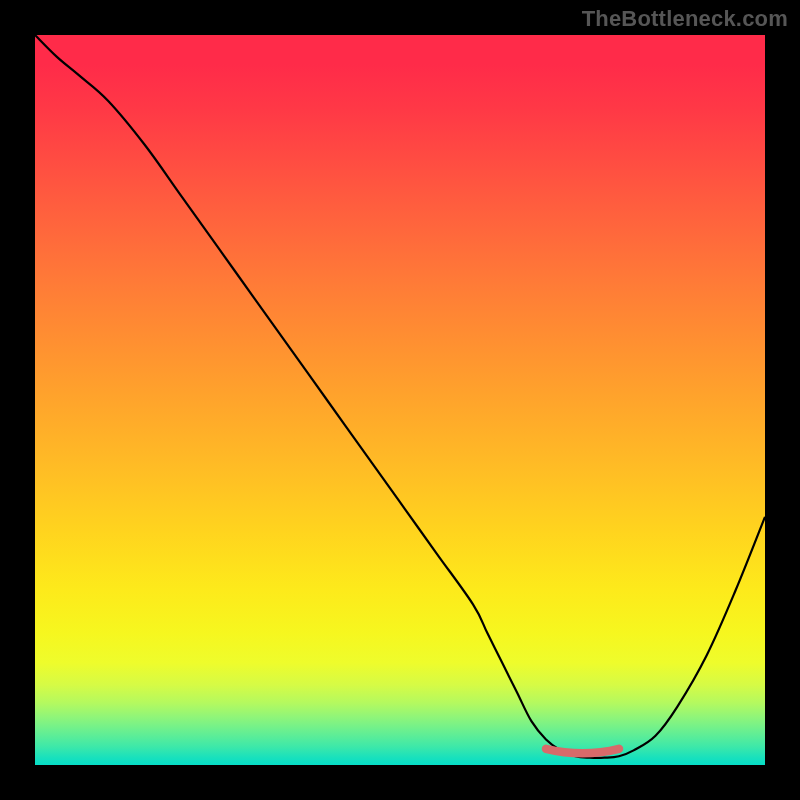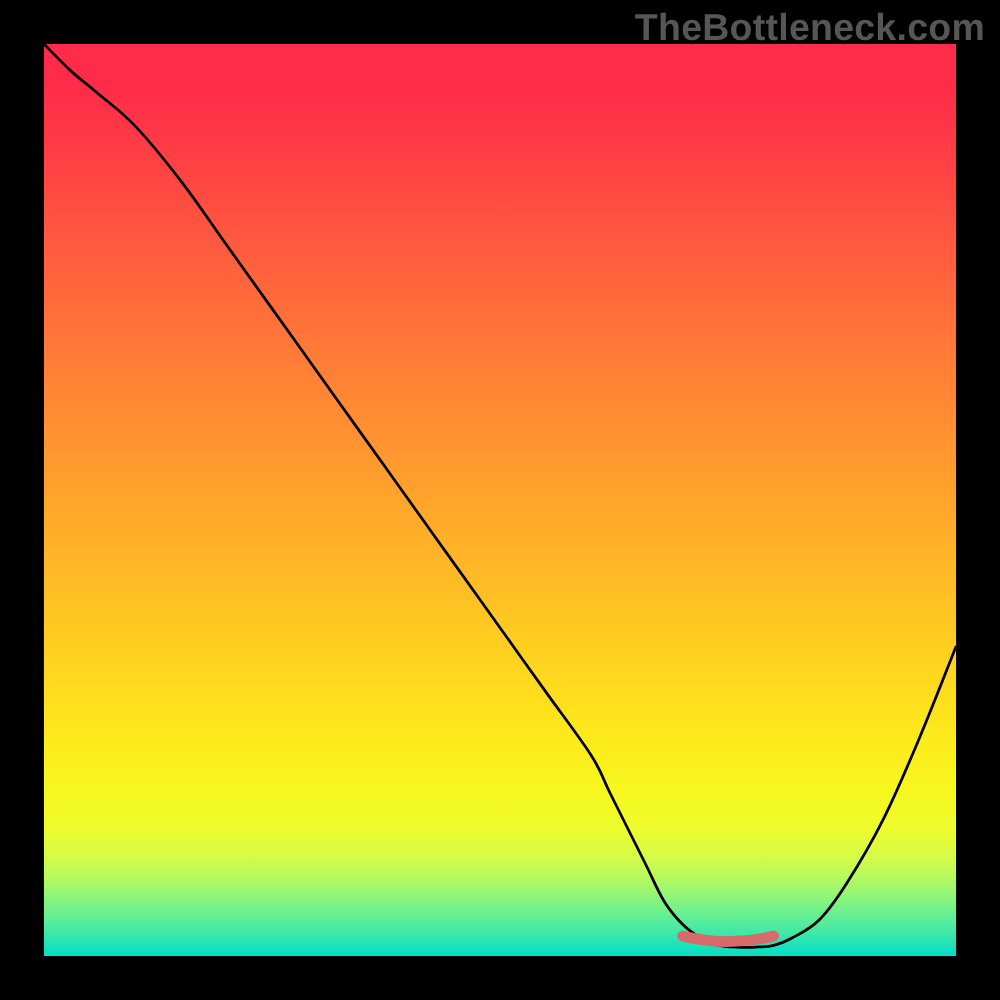--- a/index.html
+++ b/index.html
@@ -3,21 +3,21 @@
 <meta charset="utf-8">
 <style>
   * { margin: 0; padding: 0; box-sizing: border-box; }
   html, body { width: 800px; height: 800px; overflow: hidden; background: #000; }
   .frame { position: relative; width: 800px; height: 800px; background: #000; }
   .watermark {
     position: absolute;
     top: 6px;
     right: 12px;
     font-family: Arial, Helvetica, sans-serif;
-    font-size: 30px;
+    font-size: 22px;
     font-weight: bold;
     color: #565656;
     letter-spacing: 0.2px;
   }
   .plot {
     position: absolute;
     left: 35px;
     top: 35px;
     width: 730px;
     height: 730px;

